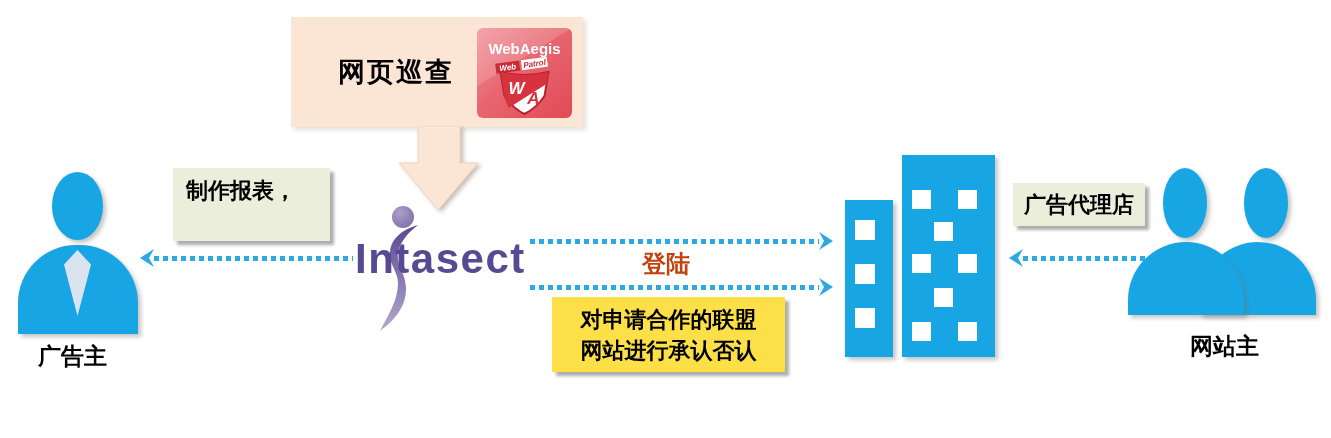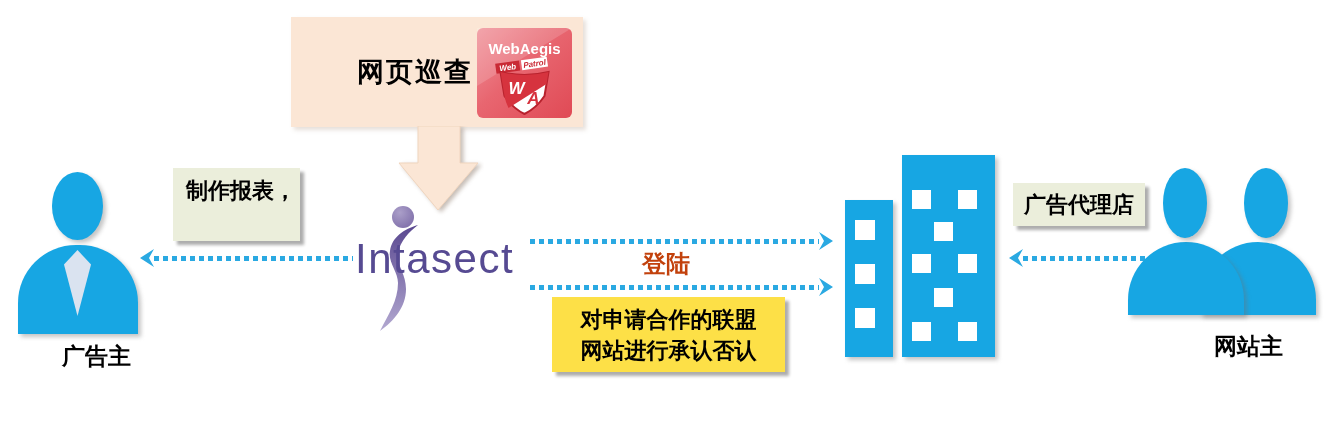--- a/index.html
+++ b/index.html
@@ -9,41 +9,41 @@
   }
   .abs{position:absolute;}
 
   
   .top-box{
     left:291px;top:17px;width:292px;height:110px;background:#FBE6D5;
     box-shadow:3px 3px 4px rgba(160,130,110,.25);
   }
   .top-box-label{
     position:absolute;left:47px;top:0;height:110px;line-height:110px;
-    font-size:27px;font-weight:bold;color:#000;letter-spacing:2px;margin-left:19px;
+    font-size:27px;font-weight:bold;color:#000;letter-spacing:2px;
   }
   .webaegis{position:absolute;left:186px;top:11px;width:95px;height:90px;}
 
   .big-arrow{left:394px;top:126px;width:90px;height:92px;}
 
   
   .intasect{left:352px;top:196px;width:180px;height:145px;}
   .intasect-figure{position:absolute;left:24px;top:7px;width:50px;height:130px;}
   .intasect-text{
     position:absolute;left:3px;top:41px;font-size:42px;line-height:44px;
-    color:#564A92;letter-spacing:1.5px;font-weight:normal;
+    color:#564A92;letter-spacing:1.5px;font-weight:bold;
   }
 
   
   .callout{
     background:#EBEEDB;box-shadow:4px 4px 3px #ADADAD;color:#000;
     font-weight:bold;
   }
   .callout.purple{background:#fde047;}
-  .callout-left{left:173px;top:168px;width:127px;height:73px;font-size:22px;line-height:29px;padding:8px 0 0 13px;box-sizing:border-box;}
+  .callout-left{left:173px;top:168px;width:157px;height:73px;font-size:22px;line-height:29px;padding:8px 0 0 13px;box-sizing:border-box;}
   .box-pay{left:552px;top:183px;width:233px;height:43px;font-size:22px;text-align:center;line-height:43px;}
   .box-approve{left:552px;top:297px;width:233px;height:75px;font-size:22px;line-height:31px;text-align:center;padding-top:7px;box-sizing:border-box;}
   .box-apply{left:1013px;top:183px;width:132px;height:43px;font-size:22px;text-align:center;line-height:43px;}
   .login-label{left:596px;top:248px;width:140px;text-align:center;font-size:24px;font-weight:bold;color:#c2410c;}
 
   
   .dotted-arrow{height:22px;}
   .dotted-arrow .dots{
     position:absolute;top:9px;height:5px;
     background:repeating-linear-gradient(90deg,#2AA9E2 0 5px,transparent 5px 9px);
@@ -72,21 +72,21 @@
   .r-head2{left:1244px;top:168px;width:44px;height:70px;}
   .r-body1{left:1128px;top:242px;width:116px;height:73px;}
   .r-body2{left:1200px;top:242px;width:116px;height:73px;}
 
   .bldg-small{left:845px;top:200px;width:48px;height:157px;}
   .bldg-large{left:902px;top:155px;width:93px;height:202px;}
   .win{position:absolute;background:#fff;}
   .bldg-small .win{width:20px;height:20px;left:10px;}
   .bldg-large .win{width:19px;height:19px;}
 
-  .actor-label{font-size:23px;font-weight:bold;color:#000;margin-left:24px;}
+  .actor-label{font-size:23px;font-weight:bold;color:#000;}
   .label-advertiser{left:38px;top:341px;}
   .label-agency{left:848px;top:368px;}
   .label-siteowner{left:1190px;top:331px;}
 </style>
 </head>
 <body>
 
 <div id="canvas">
 
   <div class="abs top-box">

